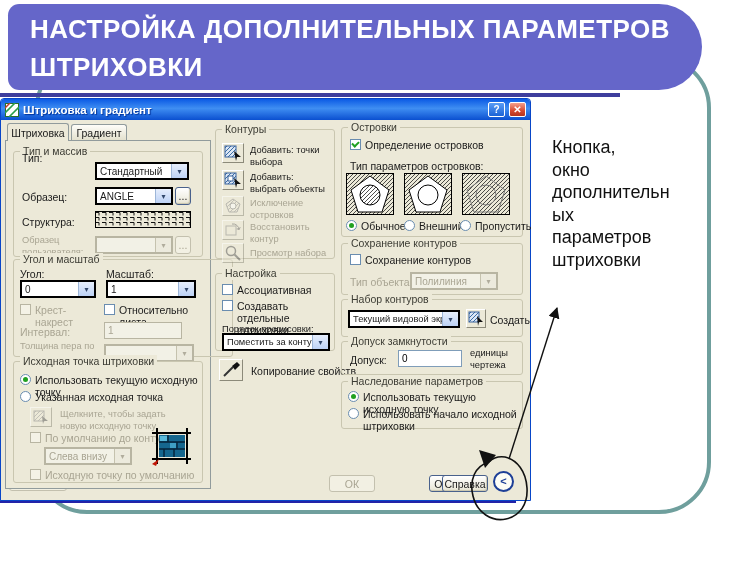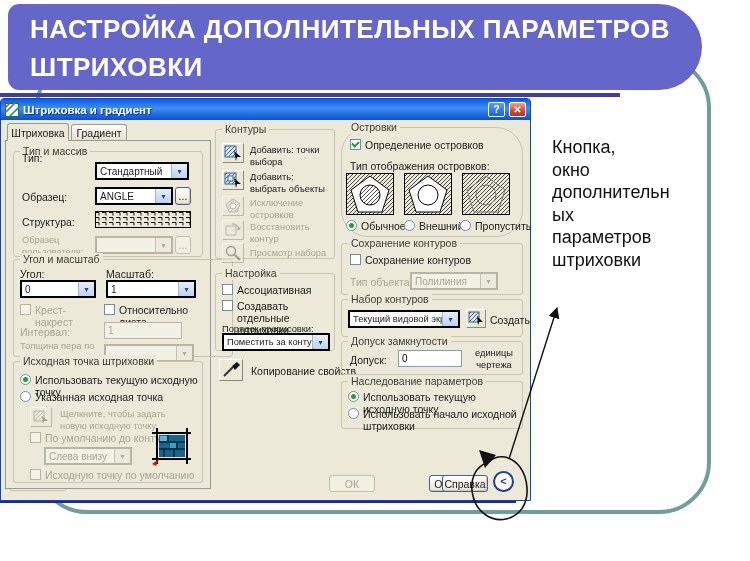--- a/index.html
+++ b/index.html
@@ -301,27 +301,27 @@
     </div>
 
     <div class="ibtn" style="left:218px;top:260px;width:24px;height:22px;">
       <svg width="20" height="18">
         <path d="M3 15 L12 6" stroke="#333" stroke-width="2"></path>
         <polygon points="11,5 16,1 19,4 14,9" fill="#111"></polygon>
       </svg>
     </div>
     <span class="lbl" style="left:250px;top:266px;white-space:nowrap;">Копирование свойств</span>
 
-    <div class="grp" style="left:340px;top:28px;width:182px;height:110px;border-radius:27px;">
+    <div class="grp" style="left:340px;top:28px;width:182px;height:110px;">
       <span class="gl">Островки</span>
       <div class="chk on" style="left:8px;top:11px;width:160px;">
         <span class="bx"></span>
         <span class="t">Определение островков</span>
       </div>
-      <span class="lbl" style="left:8px;top:32px;">Тип отображения островков:</span>
+      <span class="lbl" style="left:8px;top:32px;">Тип параметров островков:</span>
 
       <svg class="tile" style="left:4px;top:45px;" viewBox="0 0 48 42">
         <rect x="0.5" y="0.5" width="47" height="41" fill="url(#pH)" stroke="#000"></rect>
         <polygon points="24,3 43,17 36,39 12,39 5,17" fill="#fff" stroke="#000"></polygon>
         <circle cx="24" cy="22" r="10" fill="url(#pH)" stroke="#000"></circle>
       </svg>
       <svg class="tile" style="left:62px;top:45px;" viewBox="0 0 48 42">
         <rect x="0.5" y="0.5" width="47" height="41" fill="url(#pH)" stroke="#000"></rect>
         <polygon points="24,3 43,17 36,39 12,39 5,17" fill="#fff" stroke="#000"></polygon>
         <circle cx="24" cy="22" r="10" fill="#fff" stroke="#000"></circle>
@@ -371,21 +371,21 @@
           <polygon points="9,5 15,11 11,11 10,15" fill="#111"></polygon>
         </svg>
       </div>
       <span class="lbl" style="left:148px;top:14px;">Создать</span>
     </div>
 
     <div class="grp" style="left:340px;top:242px;width:182px;height:34px;">
       <span class="gl">Допуск замкнутости</span>
       <span class="lbl" style="left:8px;top:12px;">Допуск:</span>
       <input class="inp" style="left: 56px; top: 8px; width: 64px;" readonly="" value="0">
-      <span class="lbl xs" style="left:128px;top:5px;width:48px;text-align:center;">единицы чертежа</span>
+      <span class="lbl xs" style="left:128px;top:5px;width:48px;">единицы чертежа</span>
     </div>
 
     <div class="grp" style="left:340px;top:282px;width:182px;height:48px;">
       <span class="gl">Наследование параметров</span>
       <div class="rad on" style="left:6px;top:9px;width:174px;">
         <span class="dt"></span>
         <span class="t xs">Использовать текущую исходную точку</span>
       </div>
       <div class="rad" style="left:6px;top:26px;width:174px;">
         <span class="dt"></span>

